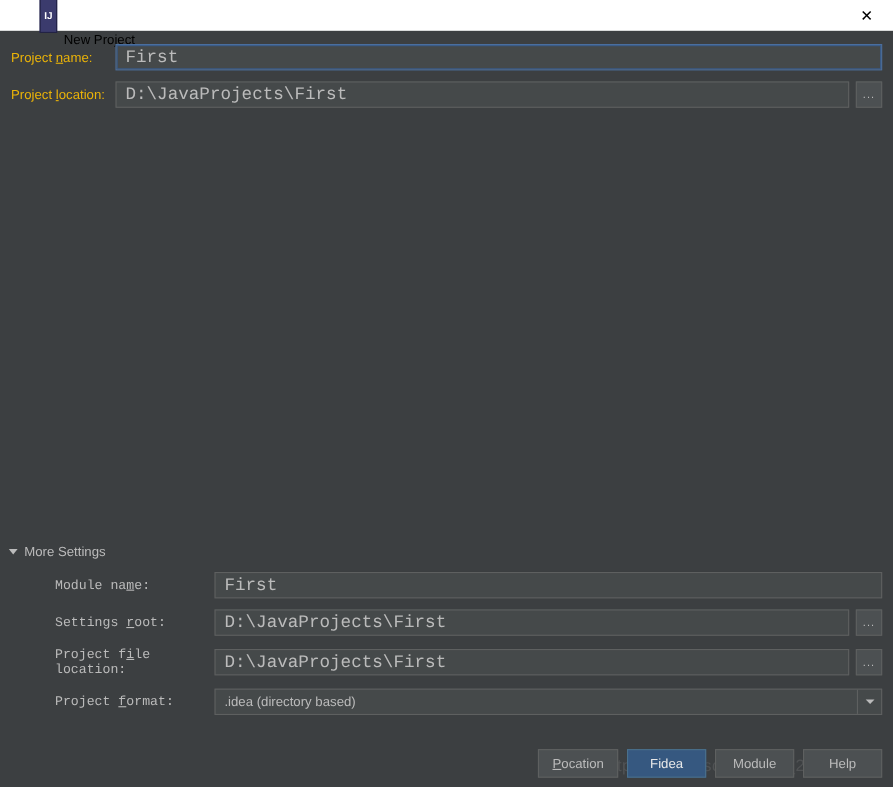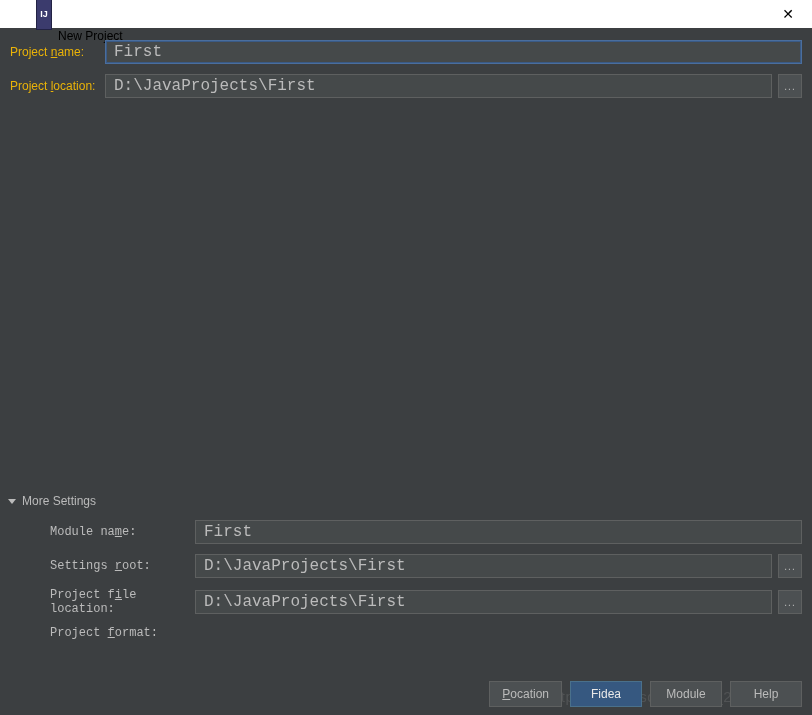--- a/index.html
+++ b/index.html
@@ -199,20 +199,26 @@
   </div>
 
   <div class="row">
     <div class="label-wide"><span>Project f</span><span class="underline-char">i</span><span>le location:</span></div>
     <input class="input" value="D:\JavaProjects\First" style="">
     <div class="browse-btn">...</div>
   </div>
 
   <div class="row">
     <div class="label-wide"><span>Project </span><span class="underline-char">f</span><span>ormat:</span></div>
+    <div class="select">
+      <span>.idea (directory based)</span>
+      <div class="select-arrow">
+          <span class="sel-tri"></span>
+        </div>
+    </div>
   </div>
 </div>
 
 <div class="watermark">https://blog.csdn.net/qq_27359675</div>
 
 <div class="footer">
   <div class="btn">
       <span class="underline-char">P</span>
       <span>ocation</span>
     </div>

